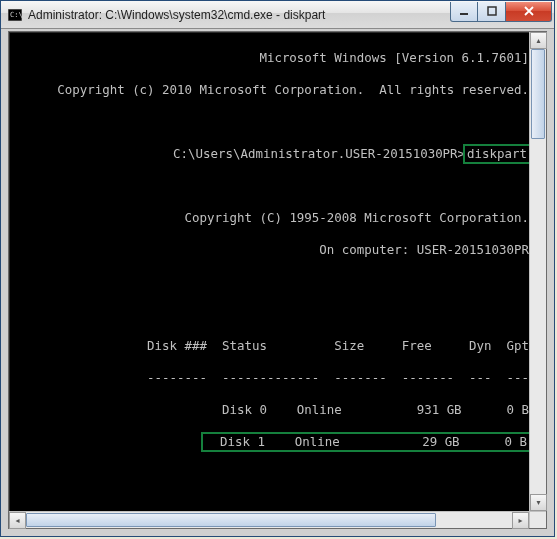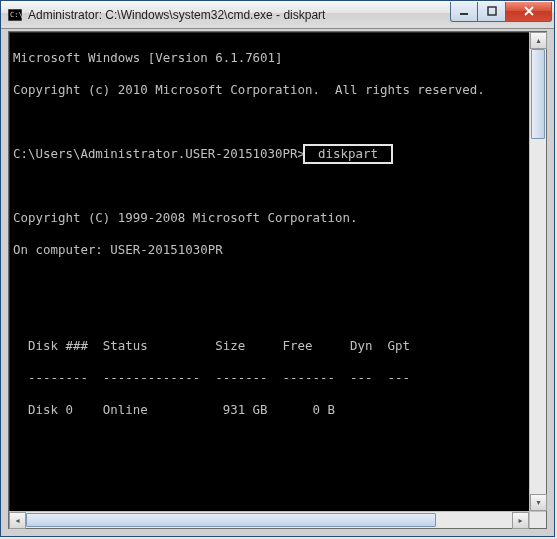--- a/index.html
+++ b/index.html
@@ -78,24 +78,24 @@
     right: 17px;
     bottom: 17px;
     padding: 2px 0 0 4px;
     color: #c0c0c0;
     font-family: "Lucida Console", Consolas, monospace;
     font-size: 12.45px;
     line-height: 16px;
     white-space: pre;
     overflow: hidden;
   }
-  .console .ln { display:block; height:16px; }
+  .console .ln { display:block; height:16px;text-align:right; }
   .hl {
-    border: 2px solid #e5e5e5;
-    padding: 0 13px;
+    border: 2px solid #15803d;
+    padding: 0 2px;
     margin: -2px -2px;
     display: inline-block;
   }
   
   .vscroll {
     position:absolute; top:0; right:0; bottom:17px; width:17px;
     background:#e9e9e9; border-left:1px solid #c0c0c0;
   }
   .hscroll {
     position:absolute; left:0; right:17px; bottom:0; height:17px;
@@ -140,27 +140,28 @@
     </div>
   </div>
 
   <div class="client">
     <div class="console">
 <span class="ln">Microsoft Windows [Version 6.1.7601]</span>
 <span class="ln">Copyright (c) 2010 Microsoft Corporation.  All rights reserved.</span>
 <span class="ln"></span>
 <span class="ln"><span>C:\Users\Administrator.USER-20151030PR&gt;</span><span class="hl">diskpart</span></span>
 <span class="ln"></span>
-<span class="ln">Copyright (C) 1999-2008 Microsoft Corporation.</span>
+<span class="ln">Copyright (C) 1995-2008 Microsoft Corporation.</span>
 <span class="ln">On computer: USER-20151030PR</span>
 <span class="ln"></span>
 <span class="ln"></span>
 <span class="ln">  Disk ###  Status         Size     Free     Dyn  Gpt</span>
 <span class="ln">  --------  -------------  -------  -------  ---  ---</span>
 <span class="ln">  Disk 0    Online          931 GB      0 B</span>
+<span class="ln"><span class="hl">  Disk 1    Online           29 GB      0 B</span></span>
 
 
 
 
 
 
 
 
 
 

